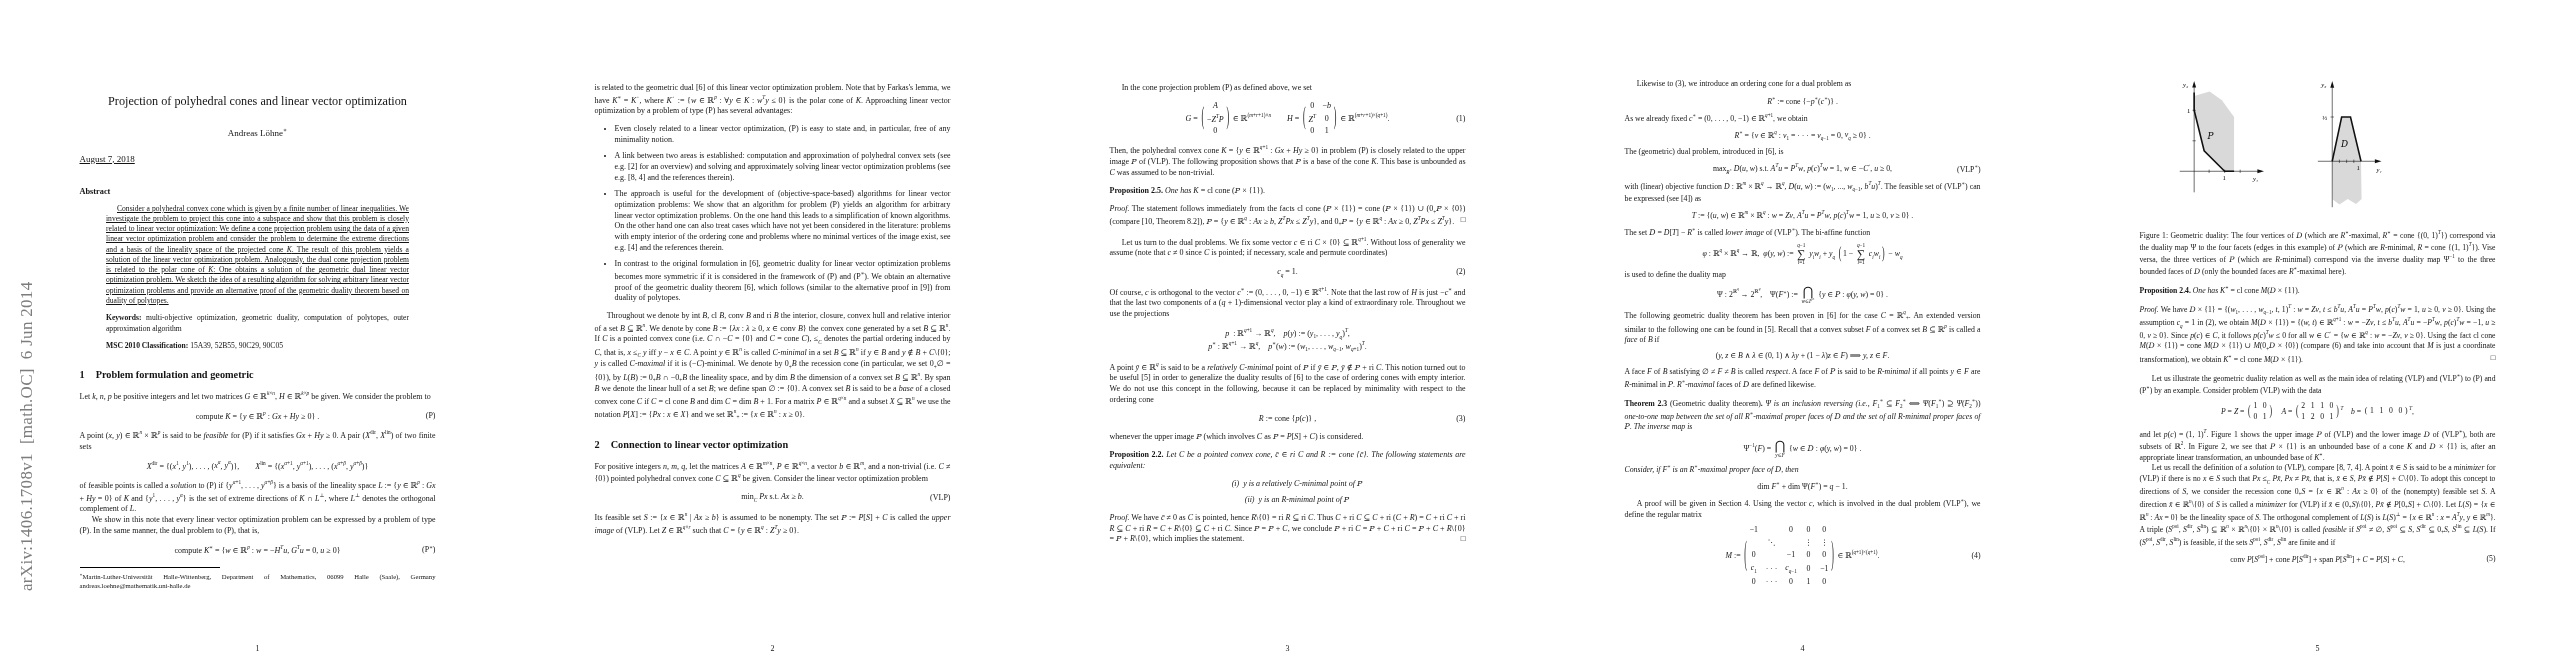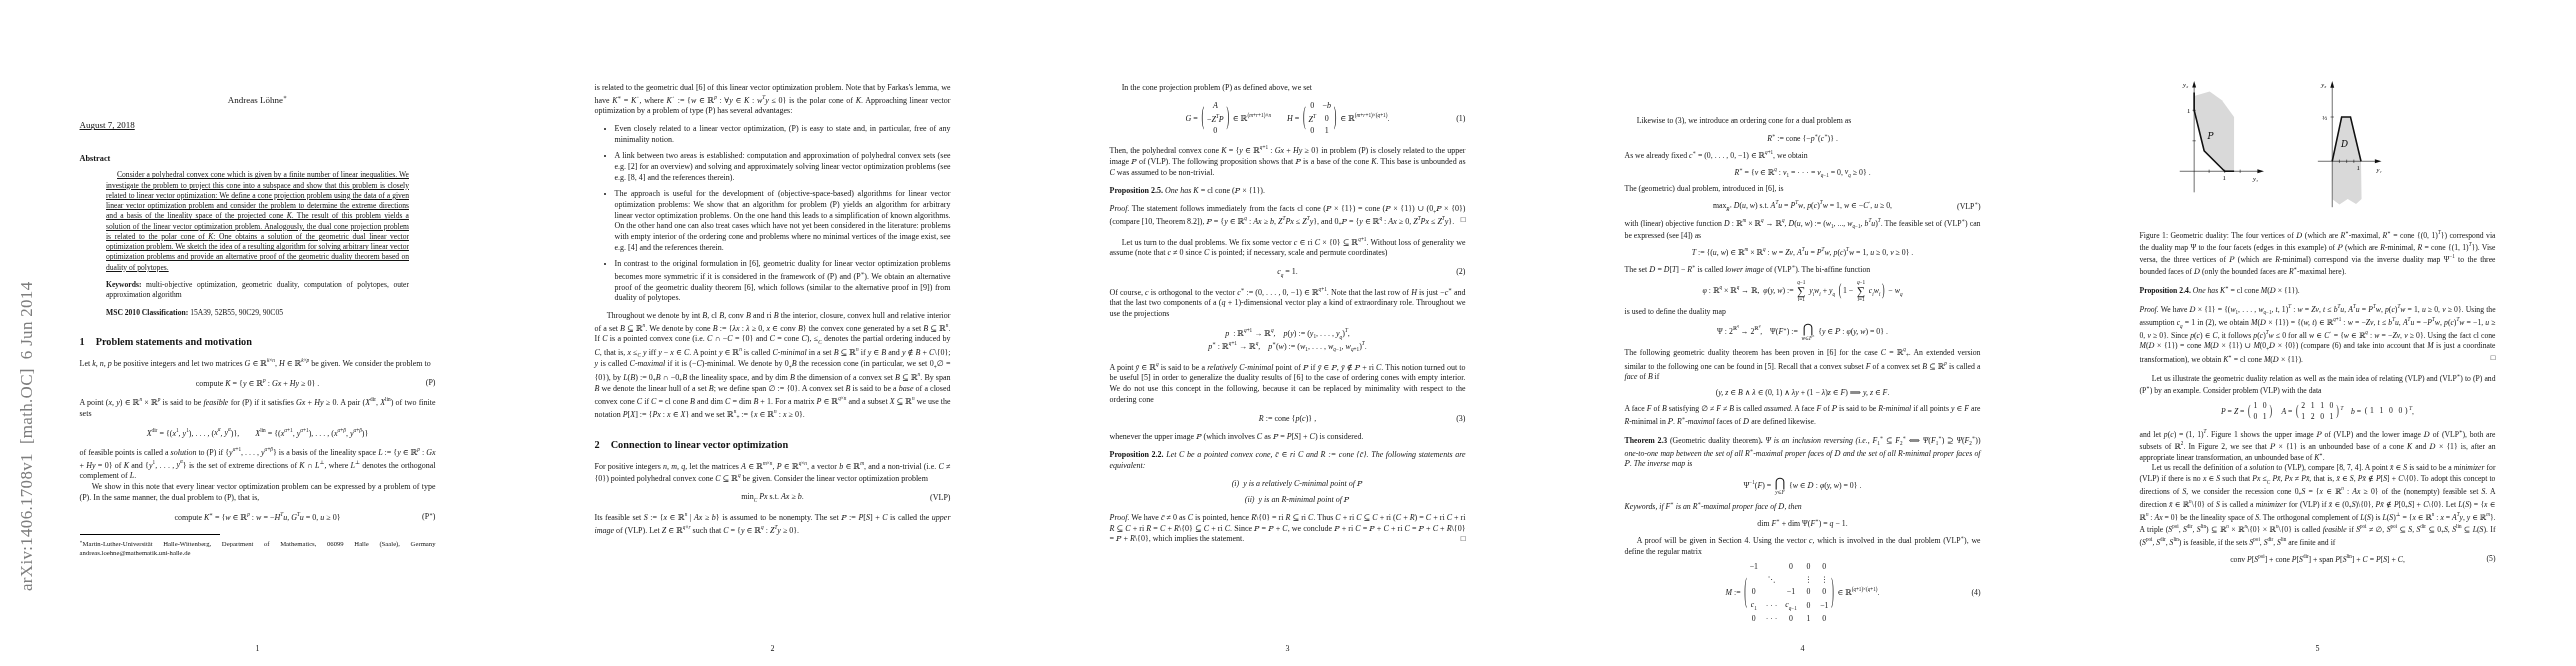--- a/index.html
+++ b/index.html
@@ -1,21 +1,21 @@
 <!DOCTYPE html>
 <html style="font-size:9px"><head>
 <meta charset="utf-8">
 <style>
   html,body{margin:0;padding:0;}
   body{width:2576px;height:667px;background:#ffffff;font-family:"Liberation Serif","DejaVu Serif",serif;color:#141414;position:relative;overflow:hidden;}
   .paper{display:flex;flex-direction:row;width:2576px;height:667px;}
   .page{width:515px;height:667px;position:relative;overflow:hidden;flex:0 0 auto;}
   .col{width:356px;margin:0 auto;padding-top:83px;font-size:8px;line-height:1.35;}
   .page:nth-child(1) .col{padding-top:93px;}
-  .page:nth-child(4) .col{font-size:7.8px;padding-top:116px;}
+  .page:nth-child(4) .col{font-size:7.8px;padding-top:79px;}
   .page:nth-child(4) .eq{margin:5px 0;}
   .page:nth-child(5) .col{font-size:7.7px;padding-top:75px;}
   .page:nth-child(5) .eq{margin:5px 0;}
   .title{font-size:12.2px;text-align:center;white-space:nowrap;margin:0 -33px 16.7px;}
   .author{font-size:9px;text-align:center;margin-bottom:13.3px;}
   .date{font-size:9px;text-align:left;margin-bottom:21px;text-decoration:underline;}
   .abshead{font-size:8.3px;font-weight:bold;text-align:left;margin-bottom:6.7px;}
   .abstract{width:303px;margin:0 auto;font-size:7.6px;text-align:justify;text-indent:11px;text-decoration:underline;}
   .meta{width:303px;margin:7.2px auto 0;font-size:7.6px;text-align:justify;}
   .sec{font-size:10.3px;font-weight:bold;margin:16.7px 0 8.3px;display:flex;gap:11px;}
@@ -50,29 +50,30 @@
   .ticklbl{font-size:12px;font-family:"Liberation Serif",serif;}
   .region{font-size:16px;font-style:italic;font-family:"DejaVu Serif",serif;}
   .stamp{position:absolute;left:16.7px;top:591px;transform:rotate(-90deg);transform-origin:0 0;font-size:17px;color:#7d7d7d;white-space:pre;letter-spacing:0.3px;font-family:"Liberation Serif",serif;}
 </style>
 </head>
 <body>
 
 <div id="paper" class="paper">
     <div class="page">
       <div class="col">
+        <div class="title">Projection of polyhedral cones and linear vector optimization</div>
         <div class="author">Andreas Löhne<sup>∗</sup></div>
         <div class="date">August 7, 2018</div>
         <div class="abshead">Abstract</div>
         <div class="abstract">Consider a polyhedral convex cone which is given by a finite number of linear inequalities. We investigate the problem to project this cone into a subspace and show that this problem is closely related to linear vector optimization: We define a cone projection problem using the data of a given linear vector optimization problem and consider the problem to determine the extreme directions and a basis of the lineality space of the projected cone <i>K</i>. The result of this problem yields a solution of the linear vector optimization problem. Analogously, the dual cone projection problem is related to the polar cone of <i>K</i>: One obtains a solution of the geometric dual linear vector optimization problem. We sketch the idea of a resulting algorithm for solving arbitrary linear vector optimization problems and provide an alternative proof of the geometric duality theorem based on duality of polytopes.</div>
         <div class="meta"><b>Keywords:</b> multi-objective optimization, geometric duality, computation of polytopes, outer approximation algorithm</div>
         <div class="meta"><b>MSC 2010 Classification:</b> 15A39, 52B55, 90C29, 90C05</div>
         <div class="sec">
           <span class="secnum">1</span>
-          <span>Problem statements and motivation</span>
+          <span>Problem formulation and geometric</span>
         </div>
         <div class="para">Let <i>k, n, p</i> be positive integers and let two matrices <i>G</i> ∈ ℝ<sup><i>k</i>×<i>n</i></sup>, <i>H</i> ∈ ℝ<sup><i>k</i>×<i>p</i></sup> be given. We consider the problem to</div>
         <div class="eq">
           <div class="ebody">compute <i>K</i> = {<i>y</i> ∈ ℝ<sup><i>p</i></sup> :  <i>Gx</i> + <i>Hy</i> ≥ 0} .</div>
           <span class="enum">(P)</span>
         </div>
         <div class="para">A point (<i>x, y</i>) ∈ ℝ<sup><i>n</i></sup> × ℝ<sup><i>p</i></sup> is said to be <i>feasible</i> for (P) if it satisfies <i>Gx</i> + <i>Hy</i> ≥ 0.  A pair (<i>X</i><sup>dir</sup>, <i>X</i><sup>lin</sup>) of two finite sets</div>
         <div class="eq">
           <div class="ebody"><i>X</i><sup>dir</sup> = {(<i>x</i><sup>1</sup>, <i>y</i><sup>1</sup>), . . . , (<i>x<sup>α</sup></i>, <i>y<sup>α</sup></i>)},  <i>X</i><sup>lin</sup> = {(<i>x</i><sup><i>α</i>+1</sup>, <i>y</i><sup><i>α</i>+1</sup>), . . . , (<i>x</i><sup><i>α</i>+<i>β</i></sup>, <i>y</i><sup><i>α</i>+<i>β</i></sup>)}</div>
         </div>
@@ -201,29 +202,29 @@
         <div class="eq">
           <div class="ebody">Ψ : 2<sup>ℝ<sup><i>q</i></sup></sup> → 2<sup>ℝ<sup><i>q</i></sup></sup>, Ψ(<i>F</i><sup>∗</sup>) := <span class="cap">
               <span class="cg">⋂</span>
               <span class="cl"><i>w</i>∈<i>F</i><sup>∗</sup></span>
             </span> {<i>y</i> ∈ <span class="scr">P</span> :  <i>φ</i>(<i>y, w</i>) = 0} .</div>
         </div>
         <div class="para">The following geometric duality theorem has been proven in [6] for the case <i>C</i> = ℝ<sup><i>q</i></sup><sub>+</sub>. An extended version similar to the following one can be found in [5]. Recall that a convex subset <i>F</i> of a convex set <i>B</i> ⊆ ℝ<sup><i>p</i></sup> is called a <i>face</i> of <i>B</i> if</div>
         <div class="eq">
           <div class="ebody">(<i>y, z</i> ∈ <i>B</i>  ∧  <i>λ</i> ∈ (0, 1)  ∧  <i>λy</i> + (1 − <i>λ</i>)<i>z</i> ∈ <i>F</i>)  ⟹  <i>y, z</i> ∈ <i>F</i>.</div>
         </div>
-        <div class="para">A face <i>F</i> of <i>B</i> satisfying ∅ ≠ <i>F</i> ≠ <i>B</i> is called <i>assumed</i>. A face <i>F</i> of <span class="scr">P</span> is said to be <i>R-minimal</i> if all points <i>y</i> ∈ <i>F</i> are <i>R</i>-minimal in <span class="scr">P</span>. <i>R</i><sup>∗</sup><i>-maximal</i> faces of <span class="scr">D</span> are defined likewise.</div>
+        <div class="para">A face <i>F</i> of <i>B</i> satisfying ∅ ≠ <i>F</i> ≠ <i>B</i> is called <i>respect</i>. A face <i>F</i> of <span class="scr">P</span> is said to be <i>R-minimal</i> if all points <i>y</i> ∈ <i>F</i> are <i>R</i>-minimal in <span class="scr">P</span>. <i>R</i><sup>∗</sup><i>-maximal</i> faces of <span class="scr">D</span> are defined likewise.</div>
         <div class="claim"><b>Theorem 2.3</b> (Geometric duality theorem)<b>.</b> <i>Ψ is an inclusion reversing (i.e., F</i><sub>1</sub><sup>∗</sup> ⊆ <i>F</i><sub>2</sub><sup>∗</sup> ⟺ <i>Ψ</i>(<i>F</i><sub>1</sub><sup>∗</sup>) ⊇ <i>Ψ</i>(<i>F</i><sub>2</sub><sup>∗</sup>)) <i>one-to-one map between the set of all R</i><sup>∗</sup><i>-maximal proper faces of</i> <span class="scr">D</span> <i>and the set of all R-minimal proper faces of</i> <span class="scr">P</span>. <i>The inverse map is</i></div>
         <div class="eq">
           <div class="ebody">Ψ<sup>−1</sup>(<i>F</i>) = <span class="cap">
               <span class="cg">⋂</span>
               <span class="cl"><i>y</i>∈<i>F</i></span>
             </span> {<i>w</i> ∈ <span class="scr">D</span> :  <i>φ</i>(<i>y, w</i>) = 0} .</div>
         </div>
-        <div class="para"><i>Keywords, if F</i><sup>∗</sup> <i>is an R</i><sup>∗</sup><i>-maximal proper face of</i> <span class="scr">D</span>, <i>then</i></div>
+        <div class="para"><i>Consider, if F</i><sup>∗</sup> <i>is an R</i><sup>∗</sup><i>-maximal proper face of</i> <span class="scr">D</span>, <i>then</i></div>
         <div class="eq">
           <div class="ebody">dim <i>F</i><sup>∗</sup> + dim Ψ(<i>F</i><sup>∗</sup>) = <i>q</i> − 1.</div>
         </div>
         <div class="para ind">A proof will be given in Section 4.  Using the vector <i>c</i>, which is involved in the dual problem (VLP<sup>∗</sup>), we define the regular matrix</div>
         <div class="eq">
           <div class="ebody"><i>M</i> := <span class="mx">
               <span class="par" style="--s:4.4">(</span>
               <span class="mg" style="grid-template-columns:repeat(5,auto);gap:2.2px 7.8px">
                 <span>−1</span>
                 <span></span>

